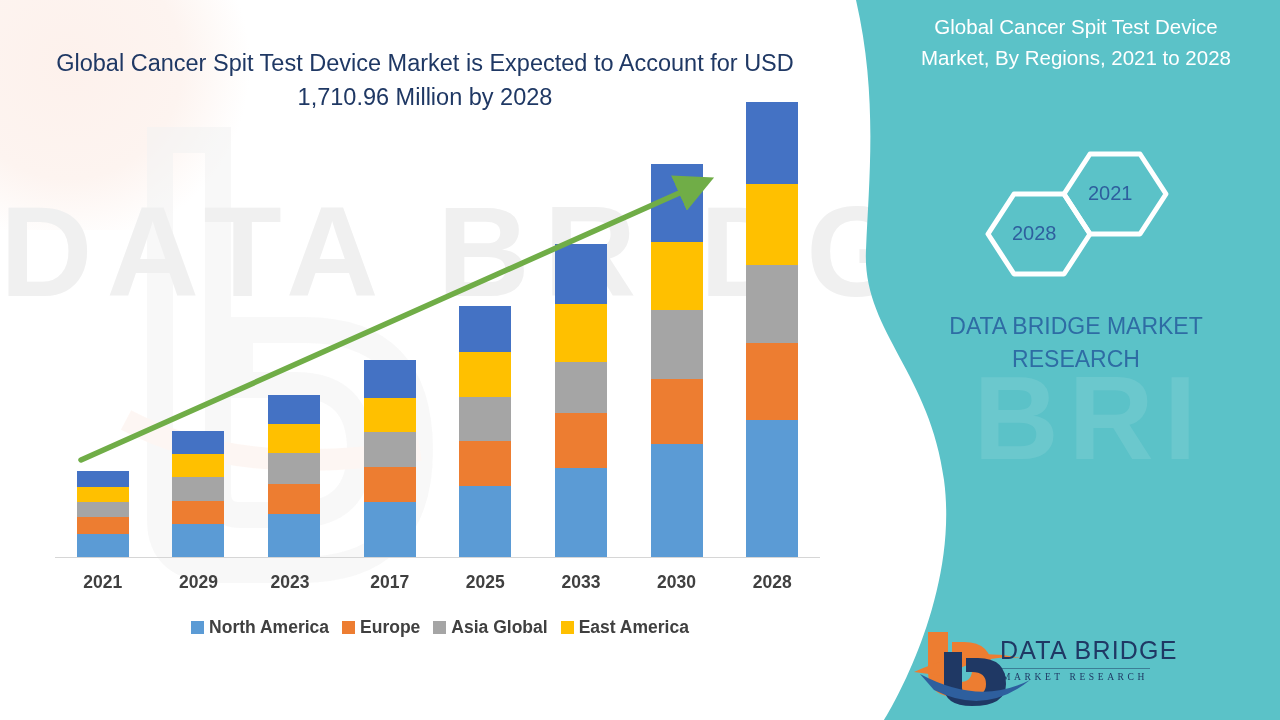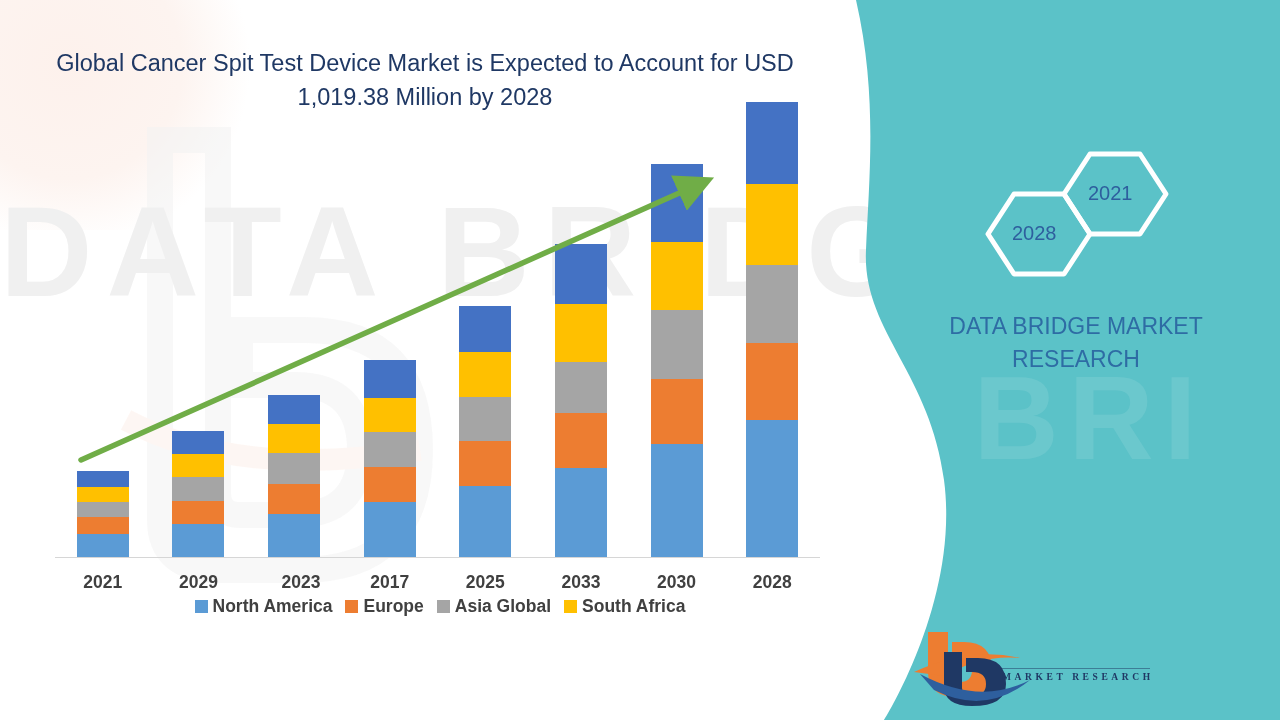--- a/index.html
+++ b/index.html
@@ -90,21 +90,21 @@
     font-weight:700;
     color:#404040;
   }
 
   
   #trend-arrow { position:absolute; left:55px; top:150px; width:765px; height:420px; z-index:3; }
 
   
   #legend {
     position:absolute;
-    left:55px; top:596px;
+    left:55px; top:617px;
     width:770px;
     display:flex;
     align-items:center;
     justify-content:center;
     gap:13px;
     flex-wrap:nowrap;
   }
   .legend-item { display:flex; align-items:center; gap:5px; white-space:nowrap; }
   .legend-swatch { width:13px; height:13px; display:inline-block; }
   .legend-label { font-size:17.5px; font-weight:700; color:#404040; }
@@ -164,21 +164,20 @@
   }
   #logo-bottom { position:absolute; left:10px; top:628px; width:250px; height:78px; }
   #logo-word {
     position:absolute; left:100px; top:636px;
     font-size:25px; letter-spacing:1.2px; color:#1f3864; font-weight:400;
   }
   #logo-sub {
     position:absolute; left:102px; top:672px;
     font-size:9.5px; letter-spacing:3.6px; color:#1f3864;
     font-family:"Liberation Serif", serif;
-    font-weight:bold;
   }
   #logo-rule { position:absolute; left:100px; top:668px; width:150px; height:1px; background:#1f3864; opacity:.5;}
 </style>
 </head>
 <body>
 
 <div id="corner-blush"></div>
 
 <svg id="watermark-logo" viewBox="0 0 420 470" aria-hidden="true">
   <path d="M70 20 L70 400 Q70 450 130 450 L210 450 Q330 450 330 330 Q330 210 215 210 L150 210 L150 265 L205 265 Q270 265 270 330 Q270 395 205 395 L150 395 Q128 395 128 372 L128 20 Z" fill="none" stroke="#f3f3f3" stroke-width="26"></path>
@@ -193,21 +192,21 @@
   <path d="M 856 0 L 1280 0 L 1280 720 L 884 720
            C 884 720 960 600 944 480
            C 930 372 862 330 866 250
            C 869 178 878 96 856 0 Z" fill="#5BC2C8"></path>
 </svg>
 
 <div id="side-watermark">BRI</div>
 
 <div id="chart-panel">
 
-  <div id="chart-title">Global Cancer Spit Test Device Market is Expected to Account for USD 1,019.38 Million by 2028</div>
+  <div id="chart-title">Global Cancer Spit Test Device Market is Expected to Account for USD 1,710.96 Million by 2028</div>
 
   <div id="plot">
       <div class="bar-group" style="left: 21.8125px; height: 86.8px;">
         <div class="seg" style="height: 18.4332%; background: rgb(68, 114, 196);"></div>
         <div class="seg" style="height: 17.5115%; background: rgb(255, 192, 0);"></div>
         <div class="seg" style="height: 17.0507%; background: rgb(165, 165, 165);"></div>
         <div class="seg" style="height: 19.3548%; background: rgb(237, 125, 49);"></div>
         <div class="seg" style="height: 27.6498%; background: rgb(91, 155, 213);"></div>
       </div>
       <div class="bar-group" style="left: 117.438px; height: 127.2px;">
@@ -257,21 +256,21 @@
         <div class="seg" style="height: 17.8227%; background: rgb(255, 192, 0);"></div>
         <div class="seg" style="height: 17.1203%; background: rgb(165, 165, 165);"></div>
         <div class="seg" style="height: 16.8569%; background: rgb(237, 125, 49);"></div>
         <div class="seg" style="height: 30.2897%; background: rgb(91, 155, 213);"></div>
       </div>
     </div>
   <div id="axis-line"></div>
   <div id="x-labels">
       <div class="x-label" style="left: -0.1875px;">2021</div>
       <div class="x-label" style="left: 95.4375px;">2029</div>
-      <div class="x-label" style="left: 198px;">2023</div>
+      <div class="x-label" style="left: 187px;">2023</div>
       <div class="x-label" style="left: 286.688px;">2017</div>
       <div class="x-label" style="left: 382.312px;">2025</div>
       <div class="x-label" style="left: 477.938px;">2033</div>
       <div class="x-label" style="left: 573.562px;">2030</div>
       <div class="x-label" style="left: 669.188px;">2028</div>
     </div>
 
   <svg id="trend-arrow" viewBox="0 0 765 420" aria-hidden="true">
     <defs>
       <marker id="ah" markerWidth="7" markerHeight="7" refX="3.2" refY="3.5" orient="auto">
@@ -289,40 +288,42 @@
       <div class="legend-item">
         <span class="legend-swatch" style="background: rgb(237, 125, 49);"></span>
         <span class="legend-label">Europe</span>
       </div>
       <div class="legend-item">
         <span class="legend-swatch" style="background: rgb(165, 165, 165);"></span>
         <span class="legend-label">Asia Global</span>
       </div>
       <div class="legend-item">
         <span class="legend-swatch" style="background: rgb(255, 192, 0);"></span>
-        <span class="legend-label">South Africa</span>
+        <span class="legend-label">East America</span>
       </div>
     </div>
 </div>
 
 <div id="side-content">
 
+  <div id="side-title">Global Cancer Spit Test Device Market, By Regions, 2021 to 2028</div>
 
   <div id="hex-group">
     <svg viewBox="0 0 220 135" width="220" height="135" aria-hidden="true">
       <polygon points="120,4 170,4 196,44 170,84 120,84 94,44" fill="none" stroke="#ffffff" stroke-width="5" stroke-linejoin="round"></polygon>
       <polygon points="44,44 94,44 120,84 94,124 44,124 18,84" fill="none" stroke="#ffffff" stroke-width="5" stroke-linejoin="round"></polygon>
     </svg>
     <span class="hex-label" style="left:118px; top:32px;">2021</span>
     <span class="hex-label" style="left:42px;  top:72px;">2028</span>
   </div>
 
   <div id="brand-name">DATA BRIDGE MARKET RESEARCH</div>
 
   <svg id="logo-bottom" viewBox="0 0 250 78" aria-hidden="true">
     <path d="M18 4 L38 4 L38 44 Q38 54 50 54 Q62 54 62 42 Q62 30 50 30 L42 30 L42 14 L54 14 Q82 14 82 42 Q82 70 52 70 Q18 70 18 44 Z" fill="#ED7D31"></path>
     <path d="M4 44 Q60 18 110 30 Q72 26 34 48 Z" fill="#ED7D31"></path>
     <path d="M34 24 L52 24 L52 60 Q52 68 62 68 Q76 68 76 56 Q76 44 62 44 L56 44 L56 30 L68 30 Q96 30 96 56 Q96 78 62 78 Q34 78 34 58 Z" fill="#1F3864"></path>
     <path d="M10 46 Q70 78 120 52 Q76 88 24 62 Z" fill="#2E5F9E"></path>
   </svg>
+  <div id="logo-word">DATA BRIDGE</div>
   <div id="logo-rule"></div>
   <div id="logo-sub">MARKET RESEARCH</div>
 </div>
 
 </body></html>

